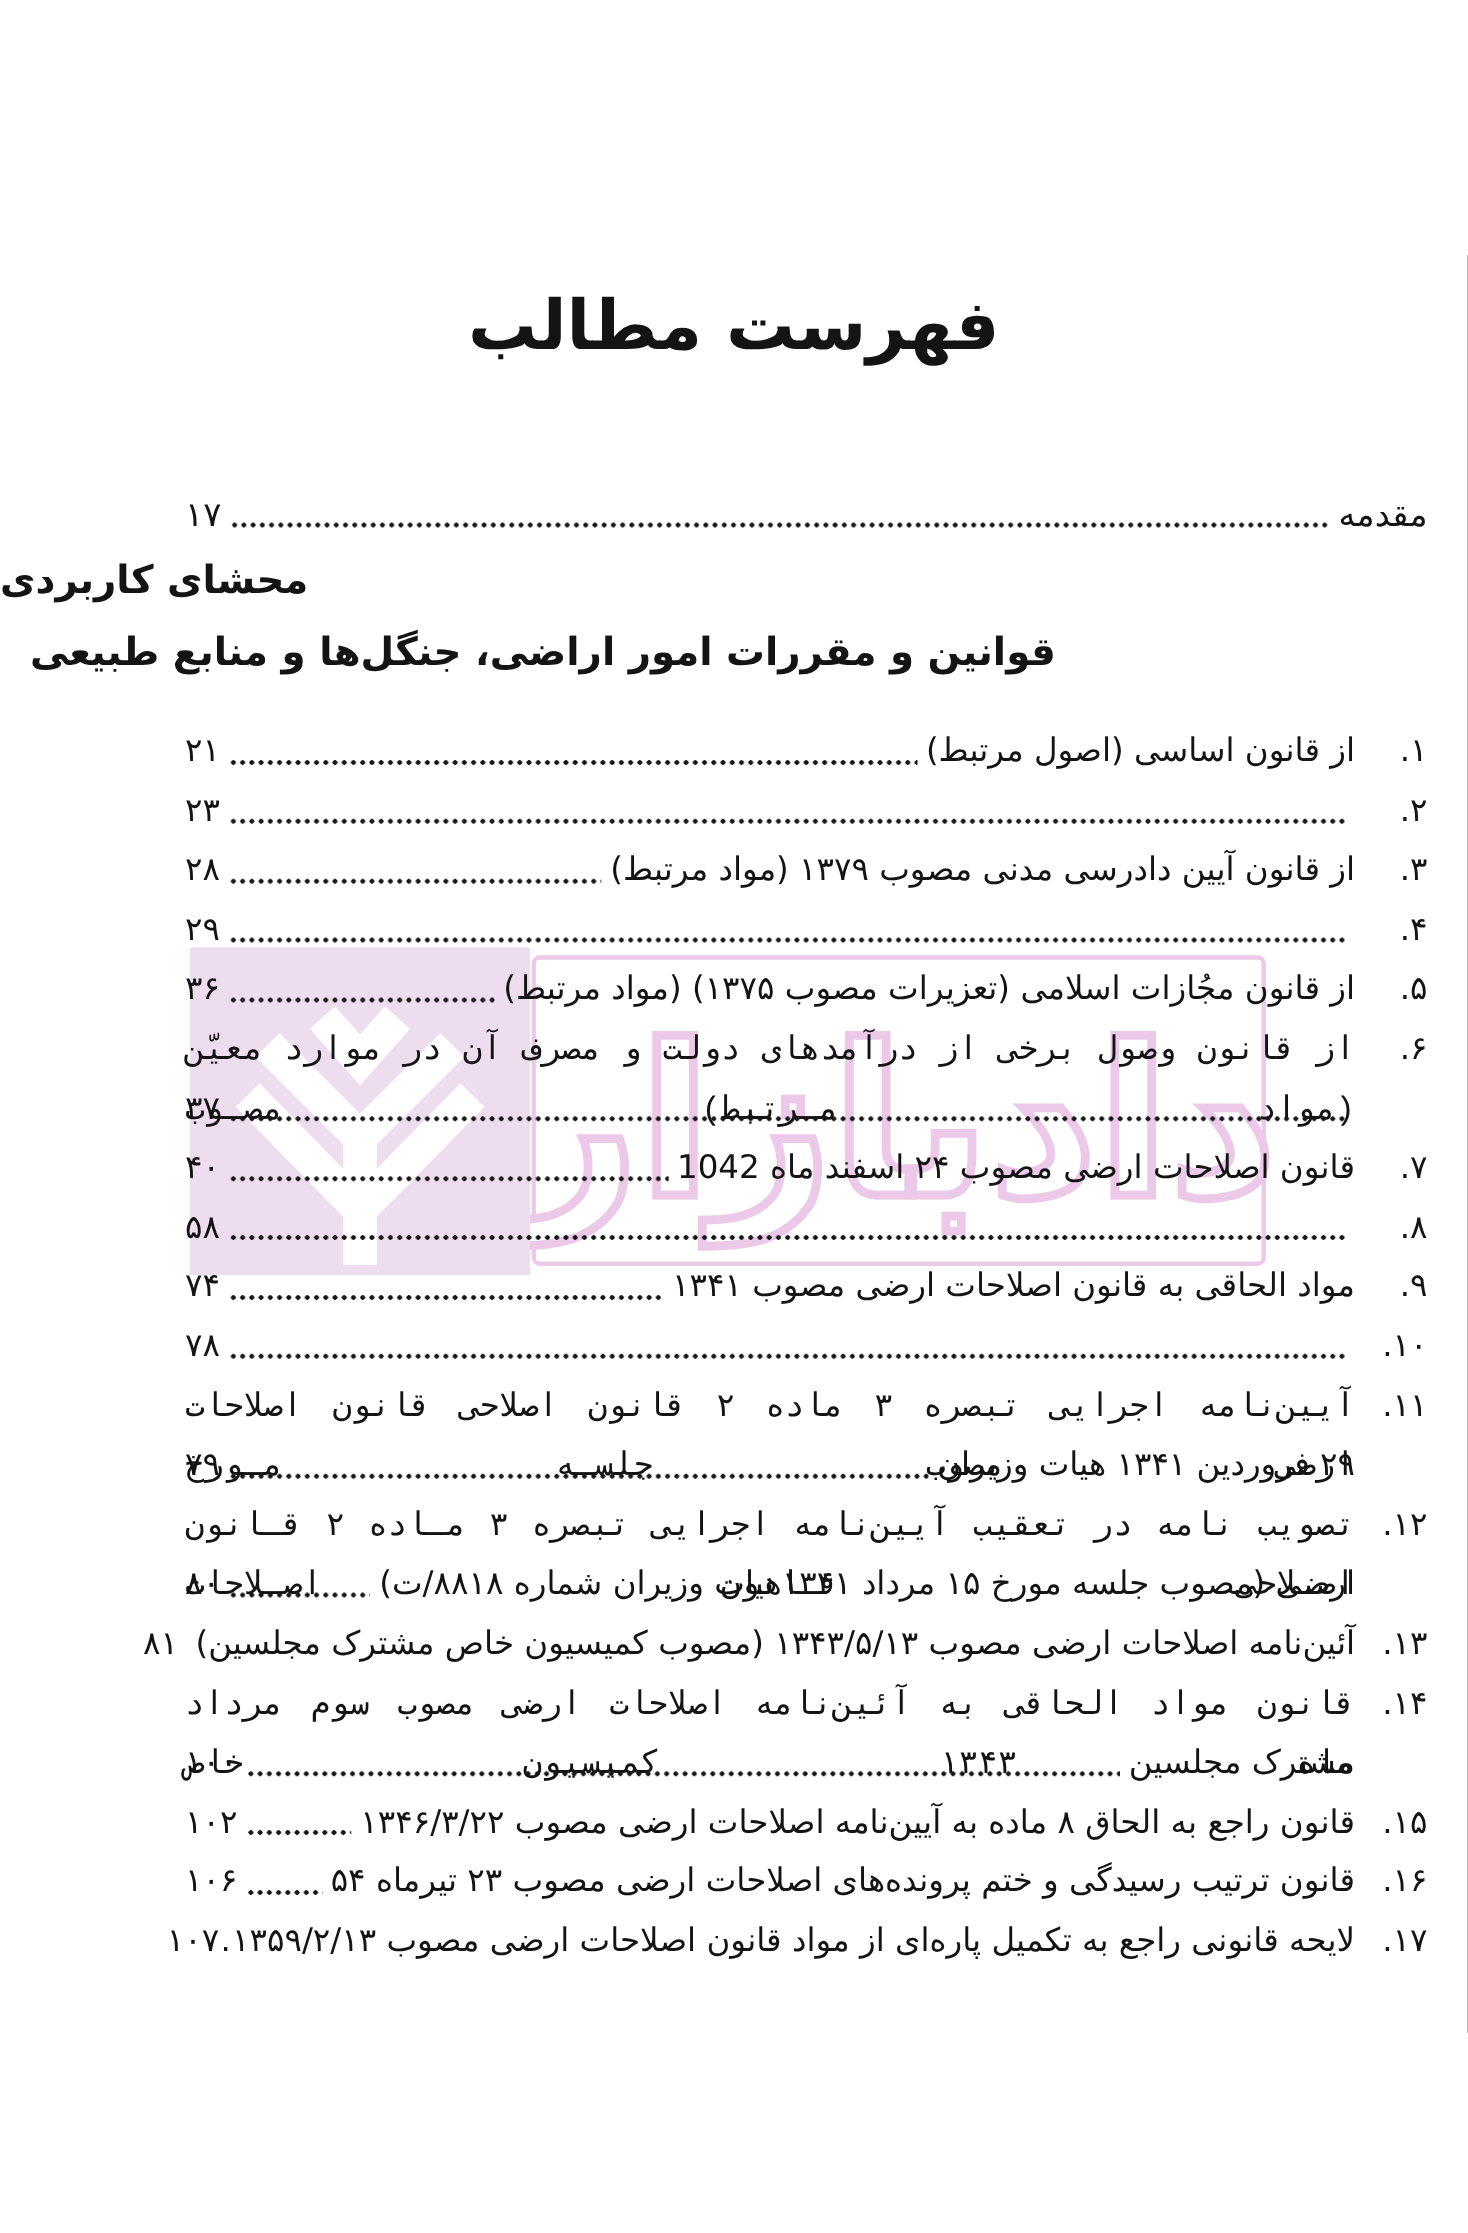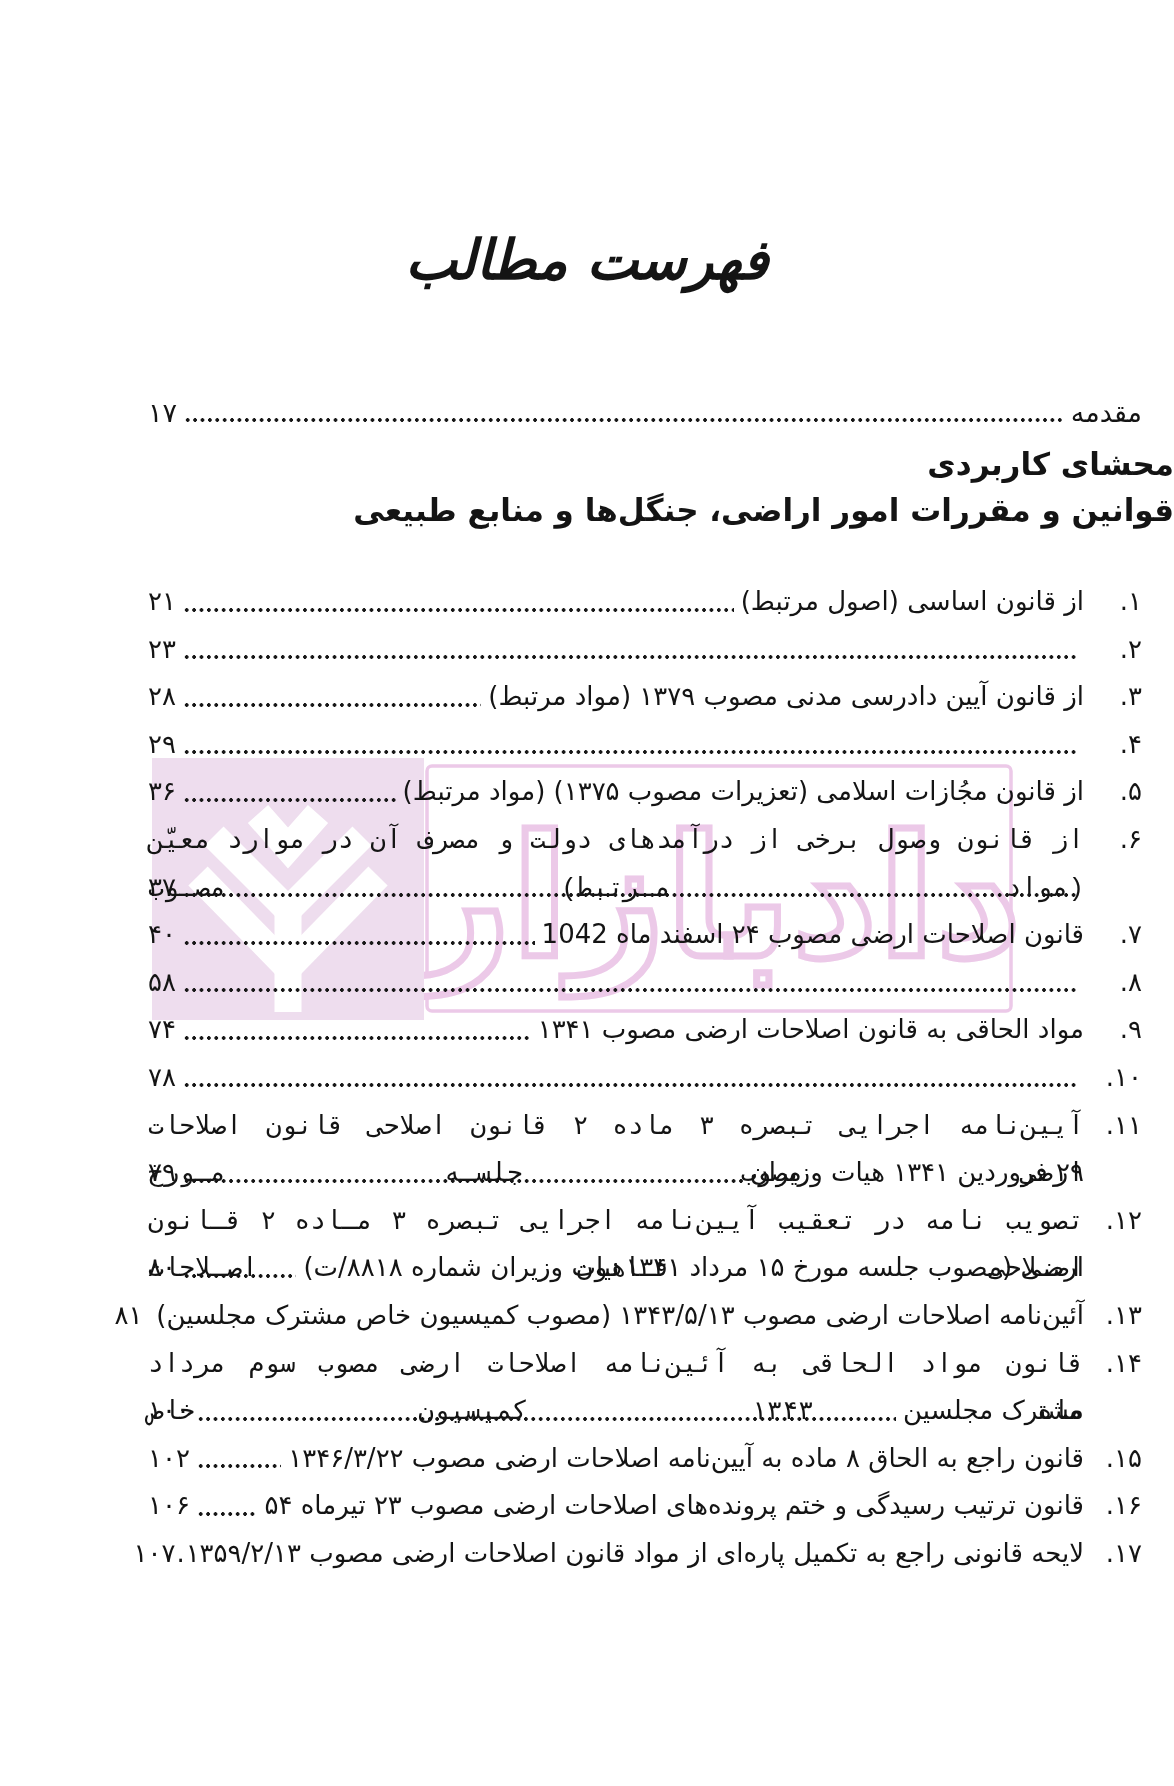--- a/index.html
+++ b/index.html
@@ -8,32 +8,32 @@
     font-family:"DejaVu Sans",sans-serif;color:#141414;overflow:hidden;margin:0 auto;
   }
   
   .watermark{position:absolute;inset:0;z-index:0;}
   .wm-block{position:absolute;left:152px;top:758px;width:272px;height:262px;}
   .wm-box{position:absolute;left:424px;top:760px;width:592px;height:256px;}
   
   .content{position:absolute;inset:0;z-index:1;}
   .title{
     position:absolute;top:228px;left:0;right:0;text-align:center;
-    font-size:55px;font-weight:bold;direction:rtl;font-style:italic;
+    font-size:55px;font-weight:bold;direction:rtl;
   }
   .intro-row{
     position:absolute;top:390px;left:148px;right:32px;height:46px;
     direction:rtl;display:flex;align-items:baseline;font-size:27px;line-height:46px;
   }
   .h1,.h2{
-    position:absolute;left:0;right:0;text-align:right;font-weight:bold;
+    position:absolute;left:0;right:0;text-align:left;font-weight:bold;
     font-size:31px;direction:rtl;
   }
   .h1{top:446px;}
-  .h2{top:492px;}
+  .h2{top:504px;padding-left:24px;}
   .toc{
     position:absolute;top:578px;left:148px;right:32px;
     direction:rtl;font-size:26px;
   }
   .toc-line{display:flex;align-items:baseline;height:47.6px;}
   .toc-line>*{line-height:47.6px;}
   .num{flex:0 0 58px;}
   .txt{white-space:nowrap;}
   .txt.fill-justify{
     flex:1 1 auto;white-space:normal;

